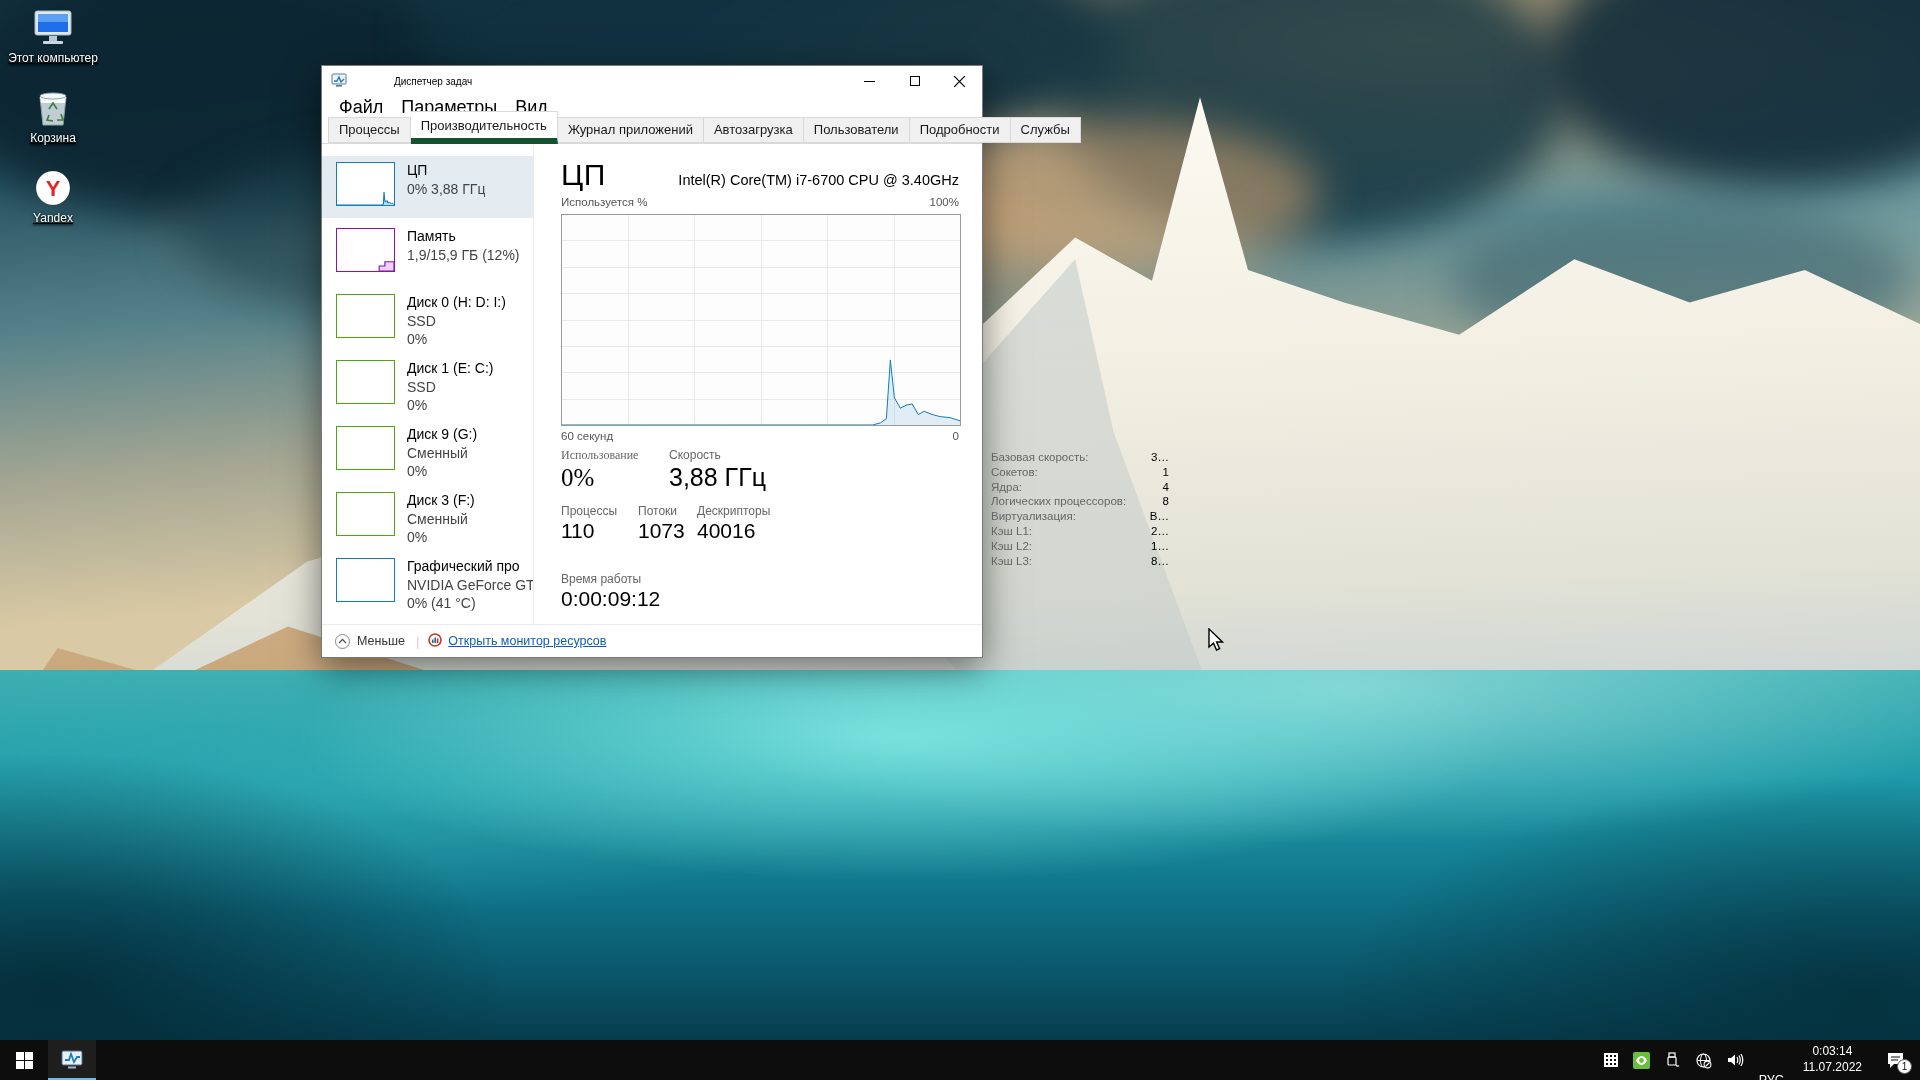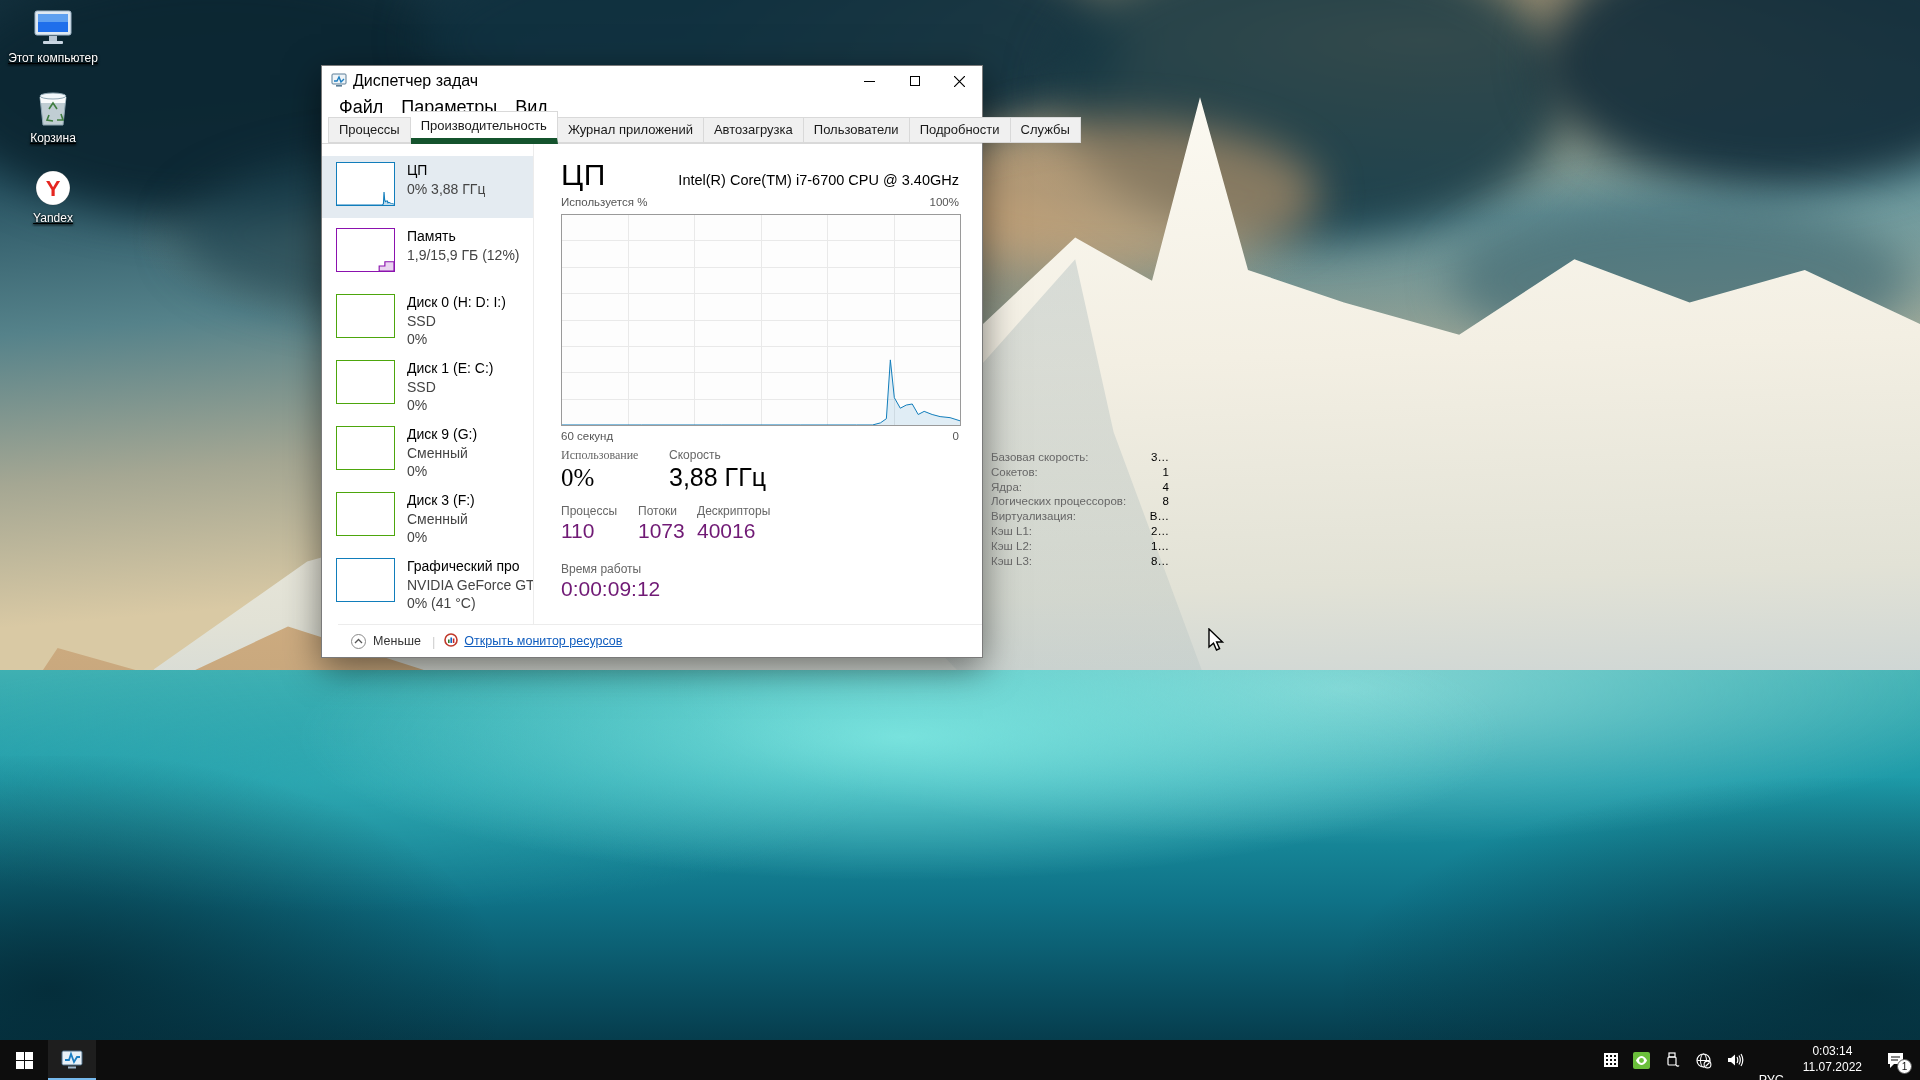--- a/index.html
+++ b/index.html
@@ -46,21 +46,21 @@
   
   .desk-icons { position:absolute; left:8px; top:8px; width:90px; display:flex; flex-direction:column; gap:22px; }
   .desk-icon { display:flex; flex-direction:column; align-items:center; gap:4px; cursor:default;text-decoration:underline; }
   .desk-icon .glyph { width:44px; height:40px; display:flex; align-items:center; justify-content:center; }
   .desk-icon .lbl { color:#fff; font-size:12px; text-align:center; line-height:1.15; text-shadow:0 1px 2px rgba(0,0,0,.9), 0 0 3px rgba(0,0,0,.7); }
 
   
   .tm-window { position:absolute; left:321px; top:65px; width:662px; height:593px; background:#fff; border:1px solid #7a7a7a; box-shadow:0 10px 34px rgba(0,0,0,.5); font-size:13px; color:#000; }
   .tm-titlebar { position:absolute; left:0; top:0; right:0; height:30px; display:flex; align-items:center; }
   .tm-titlebar .app-ico { margin:0 6px 0 9px; }
-  .tm-title { font-size:16px; }
+  .tm-title { font-size:10px;margin-left:41px; }
   .tm-caption-btns { margin-left:auto; display:flex; height:30px; }
   .cap-btn { width:45px; height:30px; display:flex; align-items:center; justify-content:center; color:#000; font-size:12px; }
   .max-glyph { width:10px; height:10px; border:1px solid #000; display:inline-block; }
   .tm-menubar { position:absolute; left:0; top:30px; right:0; height:23px; display:flex; align-items:center; padding-left:8px; gap:0; }
   .menu-item { padding:3px 9px; font-size:18px; }
   .tm-tabs { position:absolute; left:0; top:53px; right:0; height:25px; display:flex; align-items:flex-end; padding-left:6px; border-bottom:1px solid #d9d9d9; background:#fff; }
   .tab { padding:4px 10px 5px; font-size:13px; background:#f0f0f0; border:1px solid #d9d9d9; border-left:none; white-space:nowrap; color:#1a1a1a; }
   .tab:first-child { border-left:1px solid #d9d9d9; }
   .tab.active { background:#fff; border-bottom:6px solid #14532d; margin-bottom:-1px; padding-top:6px; }
 
@@ -87,32 +87,32 @@
       repeating-linear-gradient(to right, transparent 0 65.6px, #e9e9e9 65.6px 66.6px),
       repeating-linear-gradient(to bottom, transparent 0 25.4px, #e9e9e9 25.4px 26.4px),
       #fdfdfd; }
   .graph-box svg { position:absolute; inset:0; width:100%; height:100%; }
   .graph-bot-lbls { position:absolute; left:26px; right:23px; top:286px; display:flex; font-size:11.5px; color:#555; }
   .graph-bot-lbls .r { margin-left:auto; }
 
   .stats { position:absolute; left:26px; top:300px; right:10px; }
   .stat-lbl { font-size:12px; color:#666; }
   .stat-val-xl { font-size:25px; color:#000; margin-top:1px; }
-  .stat-val-lg { font-size:21px; color:#701a75; margin-top:1px; }
+  .stat-val-lg { font-size:21px; color:#000000; margin-top:1px; }
   .row1 { position:absolute; top:4px; left:0; display:flex; }
   .col-usage { width:108px;font-family:Liberation Serif, serif; } .col-speed { width:120px; }
   .row2 { position:absolute; top:60px; left:0; display:flex; }
   .col-proc { width:77px; } .col-thr { width:59px; } .col-hnd { width:100px; }
-  .row3 { position:absolute; top:118px; left:0; }
+  .row3 { position:absolute; top:128px; left:0; }
   .details { position:absolute; top:6px; left:430px; width:178px; font-size:11.5px; }
   .det-row { display:flex; line-height:14.8px; }
   .det-lbl { color:#666; white-space:nowrap; }
   .det-val { margin-left:auto; color:#000; white-space:nowrap; }
 
-  .tm-footer { position:absolute; left:0; bottom:0; right:0; height:33px; border-top:1px solid #ececec; display:flex; align-items:center; padding-left:13px;margin-left:16px; }
+  .tm-footer { position:absolute; left:0; bottom:0; right:0; height:33px; border-top:1px solid #ececec; display:flex; align-items:center; padding-left:13px; }
   .less-btn { display:flex; align-items:center; gap:7px; font-size:12.5px; color:#333; }
   .circle-chev { width:15px; height:15px; border:1px solid #8a8a8a; border-radius:50%; display:flex; align-items:center; justify-content:center; }
   .circle-chev svg { display:block; }
   .foot-sep { color:#cfcfcf; margin:0 9px 0 11px; }
   .resmon-link { display:flex; align-items:center; gap:6px; font-size:12.5px; color:#0f5cbe; text-decoration:underline; }
 
   
   .taskbar { position:absolute; left:0; bottom:0; width:1920px; height:40px; background:#0d0d0d; display:flex; align-items:stretch; z-index:50; }
   .tb-start { width:48px; display:flex; align-items:center; justify-content:center; }
   .tb-app { width:48px; display:flex; align-items:center; justify-content:center; background:#1e1e1e; border-bottom:2px solid #76b9ed; }

